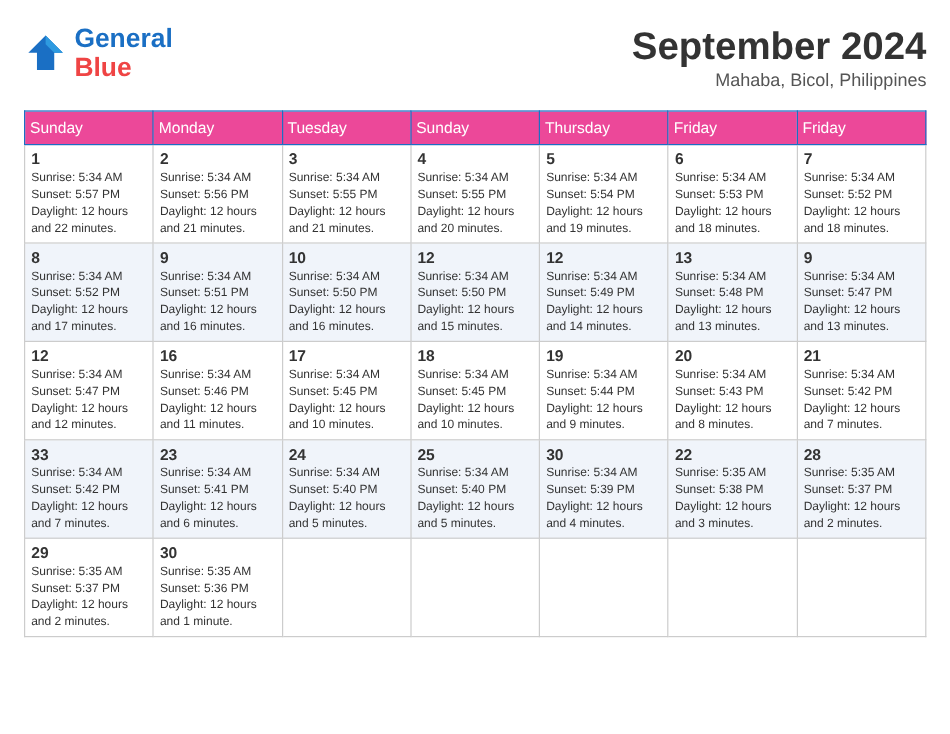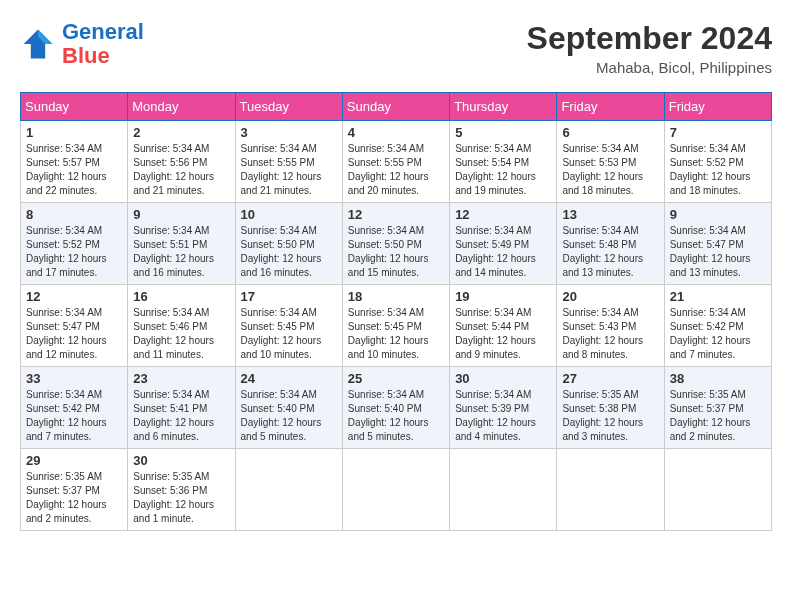--- a/index.html
+++ b/index.html
@@ -227,25 +227,25 @@
       </td>
         <td>
         <span class="day-number">25</span>
         <span class="day-info">Sunrise: 5:34 AM<br>Sunset: 5:40 PM<br>Daylight: 12 hours<br>and 5 minutes.</span>
       </td>
         <td>
         <span class="day-number">30</span>
         <span class="day-info">Sunrise: 5:34 AM<br>Sunset: 5:39 PM<br>Daylight: 12 hours<br>and 4 minutes.</span>
       </td>
         <td>
-        <span class="day-number">27</span>
+        <span class="day-number">22</span>
         <span class="day-info">Sunrise: 5:35 AM<br>Sunset: 5:38 PM<br>Daylight: 12 hours<br>and 3 minutes.</span>
       </td>
         <td>
-        <span class="day-number">38</span>
+        <span class="day-number">28</span>
         <span class="day-info">Sunrise: 5:35 AM<br>Sunset: 5:37 PM<br>Daylight: 12 hours<br>and 2 minutes.</span>
       </td>
       </tr>
       <tr>
         <td>
         <span class="day-number">29</span>
         <span class="day-info">Sunrise: 5:35 AM<br>Sunset: 5:37 PM<br>Daylight: 12 hours<br>and 2 minutes.</span>
       </td>
         <td>
         <span class="day-number">30</span>

